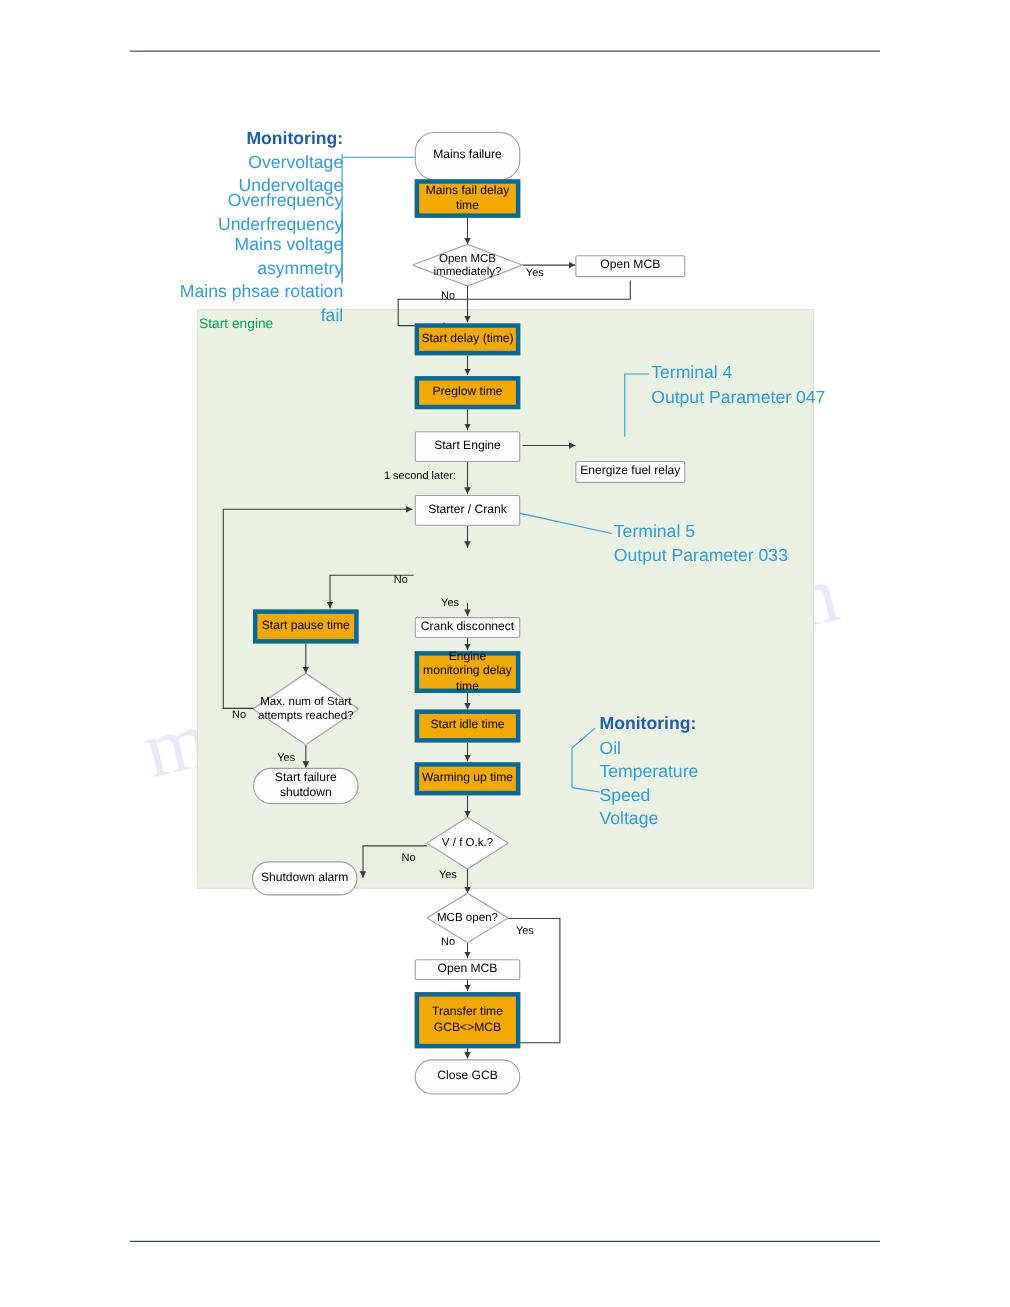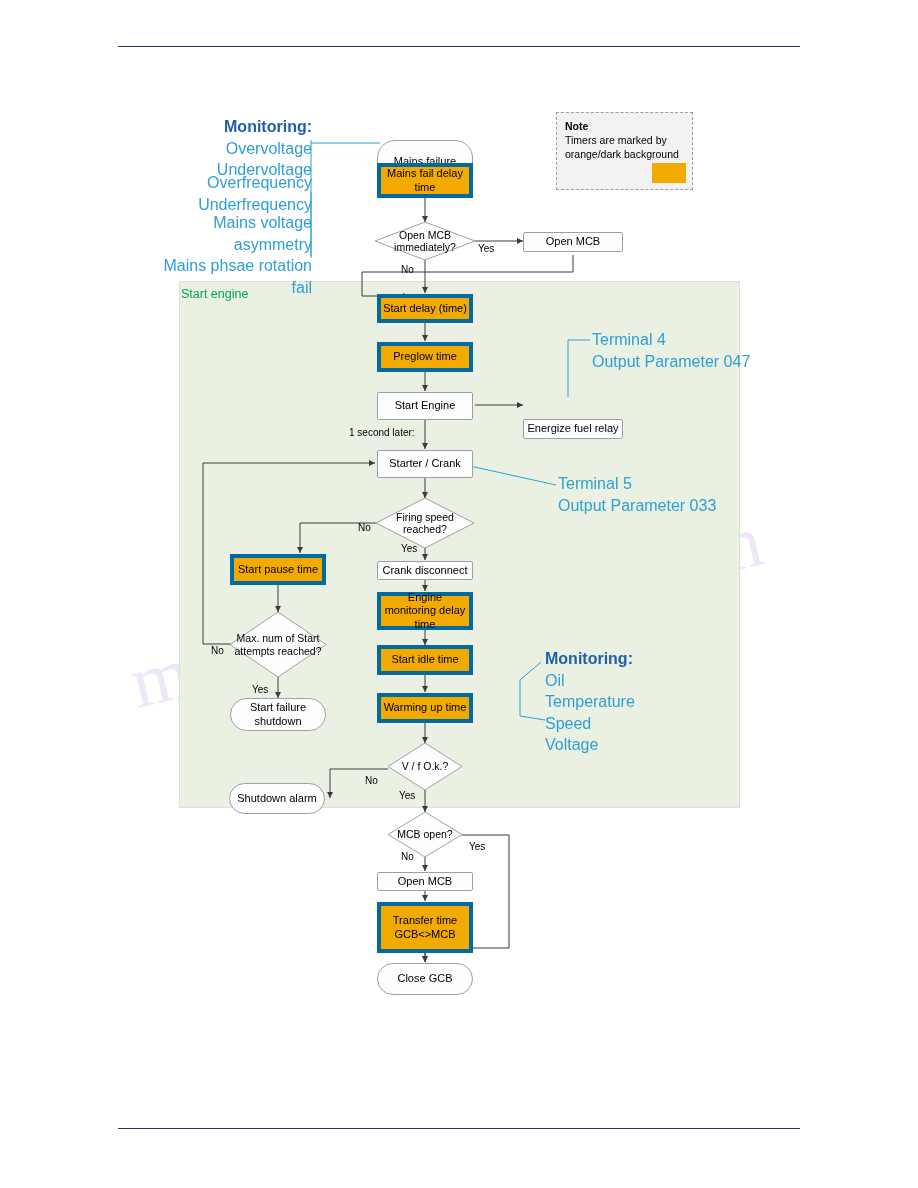--- a/index.html
+++ b/index.html
@@ -127,25 +127,20 @@
 
       <path d="M556 485 L470 466"></path>
 
       <path d="M540 660 L523 660 L523 712 L545 712" stroke-opacity="0"></path>
       <path d="M541 662 L520 680 L520 716"></path>
       <path d="M520 716 L481 712" stroke-opacity="0"></path>
       <path d="M545 720 L520 716"></path>
     </g>
   </svg>
 
-  <div class="note">
-    <b>Note</b>
-    <div>Timers are marked by orange/dark background</div>
-    <div class="note-swatch"></div>
-  </div>
 
   <div class="bluelabel" style="left:212px;top:116px;width:100px;text-align:right;">
     <b>Monitoring:</b>
     <div>Overvoltage</div>
     <div>Undervoltage</div>
   </div>
   <div class="bluelabel" style="left:192px;top:172px;width:120px;text-align:right;">
     <div>Overfrequency</div>
     <div>Underfrequency</div>
   </div>
@@ -165,21 +160,21 @@
   </div>
 
   <div class="bluelabel" style="left:545px;top:648px;">
     <b>Monitoring:</b>
     <div>Oil</div>
     <div>Temperature</div>
     <div>Speed</div>
     <div>Voltage</div>
   </div>
 
-  <div class="node round" style="left:377px;top:120px;width:96px;height:44px;margin-top:20px;">Mains failure</div>
+  <div class="node round" style="left:377px;top:120px;width:96px;height:44px;">Mains failure</div>
 
   <div class="node orange" style="left:377px;top:163px;width:96px;height:35px;">Mains fail delay time</div>
 
   <div class="diamond-wrap" style="left:375px;top:222px;width:100px;height:38px;">
     <svg class="diamond" viewBox="0 0 100 38" preserveAspectRatio="none">
       <polygon points="50,0 100,19 50,38 0,19" fill="#fdfdfd" stroke="#9aa0a6" stroke-width="1"></polygon>
     </svg>
     <div class="diamond-text">Open MCB immediately?</div>
   </div>
 
@@ -188,26 +183,20 @@
   <div class="node orange" style="left:377px;top:294px;width:96px;height:29px;">Start delay (time)</div>
 
   <div class="node orange" style="left:377px;top:342px;width:96px;height:30px;">Preglow time</div>
 
   <div class="node rect" style="left:377px;top:392px;width:96px;height:28px;">Start Engine</div>
 
   <div class="node rect" style="left:523px;top:396px;width:100px;height:20px;margin-top:23px;">Energize fuel relay</div>
 
   <div class="node rect" style="left:377px;top:450px;width:96px;height:28px;">Starter / Crank</div>
 
-  <div class="diamond-wrap" style="left:376px;top:498px;width:98px;height:50px;">
-    <svg class="diamond" viewBox="0 0 98 50" preserveAspectRatio="none">
-      <polygon points="49,0 98,25 49,50 0,25" fill="#fdfdfd" stroke="#9aa0a6" stroke-width="1"></polygon>
-    </svg>
-    <div class="diamond-text">Firing speed reached?</div>
-  </div>
 
   <div class="node orange" style="left:230px;top:554px;width:96px;height:31px;">Start pause time</div>
 
   <div class="node rect" style="left:377px;top:561px;width:96px;height:19px;">Crank disconnect</div>
 
   <div class="node orange" style="left:377px;top:592px;width:96px;height:38px;">Engine monitoring delay time</div>
 
   <div class="diamond-wrap" style="left:230px;top:612px;width:96px;height:65px;">
     <svg class="diamond" viewBox="0 0 96 65" preserveAspectRatio="none">
       <polygon points="48,0 96,32.5 48,65 0,32.5" fill="#fdfdfd" stroke="#9aa0a6" stroke-width="1"></polygon>

